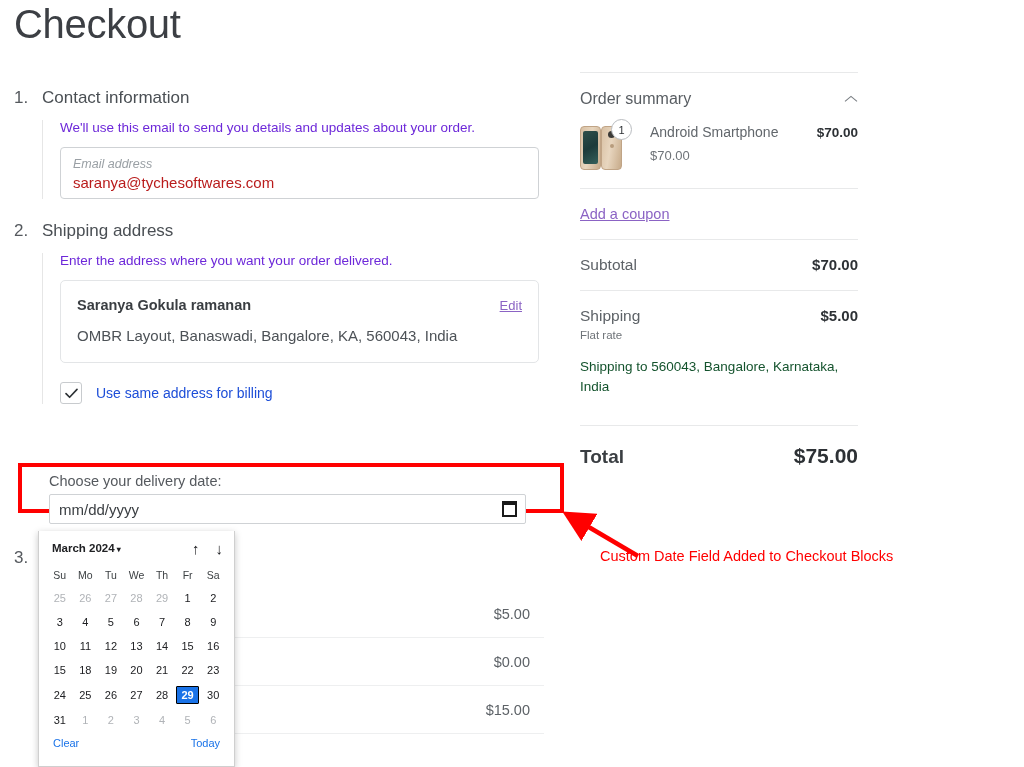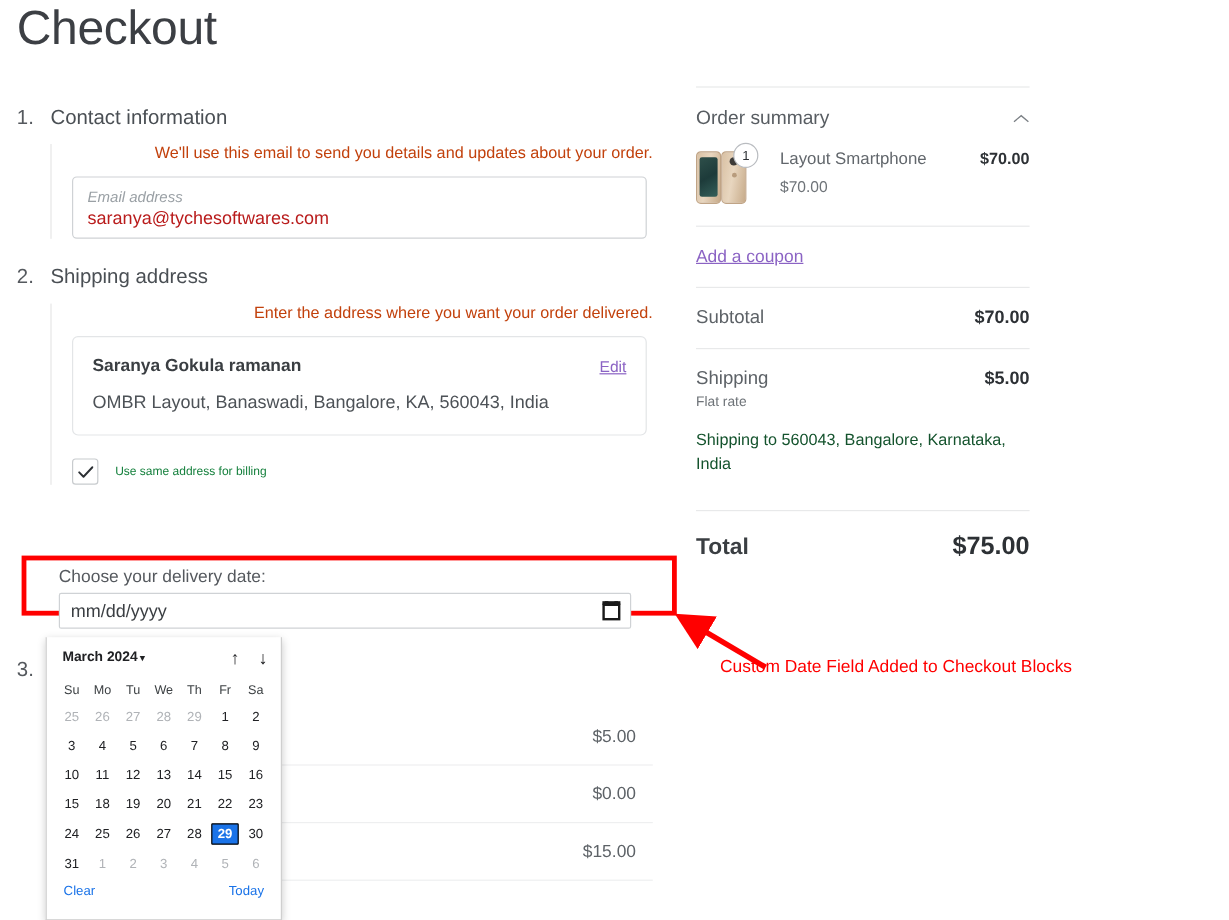--- a/index.html
+++ b/index.html
@@ -43,23 +43,22 @@
     color: #4a4f54;
   }
   .step-num { width: 18px; text-align: left; color: #55595e; font-size: 17px; }
   .step-body {
     margin-left: 28px;
     padding-left: 17px;
     border-left: 1px solid #e6e6e6;
   }
   .step-desc {
     font-size: 13.5px;
-    color: #c2410c;
+    color: #6d28d9;
     margin: 12px 0 12px 0;
-    text-align: right;
   }
 
   
   .field-box {
     border: 1px solid #cfd2d5;
     border-radius: 4px;
     padding: 8px 12px 9px 12px;
     background: #fff;
     width: 479px;
     height: 52px;
@@ -91,21 +90,21 @@
   .cb-row { display: flex; align-items: center; gap: 14px; margin-top: 19px; }
   .cb {
     width: 22px; height: 22px;
     border: 1px solid #c8cbce;
     border-radius: 3px;
     background: #fff;
     display: flex; align-items: center; justify-content: center;
     cursor: pointer;
   }
   .cb svg { display: block; }
-  .cb-label { font-size: 10px; color: #15803d; }
+  .cb-label { font-size: 14px; color: #1d4ed8; }
 
   
   .date-block {
     position: absolute;
     left: 18px;
     top: 463px;
     width: 546px;
     height: 50px;
     border: 4px solid #ff0000;
     background: #fff;
@@ -466,21 +465,21 @@
           </div>
         <div class="ph back">
             <div class="cam"></div>
             <div class="dot"></div>
           </div>
       </div>
       <div class="qty-badge">1</div>
     </div>
     <div class="li-main">
       <div class="li-row1">
-        <span class="li-name">Layout Smartphone</span>
+        <span class="li-name">Android Smartphone</span>
         <span class="li-price">$70.00</span>
       </div>
       <div class="li-sub">$70.00</div>
     </div>
   </div>
 
   <div class="rc-divider"></div>
   <div class="coupon-sec">
     <span class="coupon-link">Add a coupon</span>
   </div>

